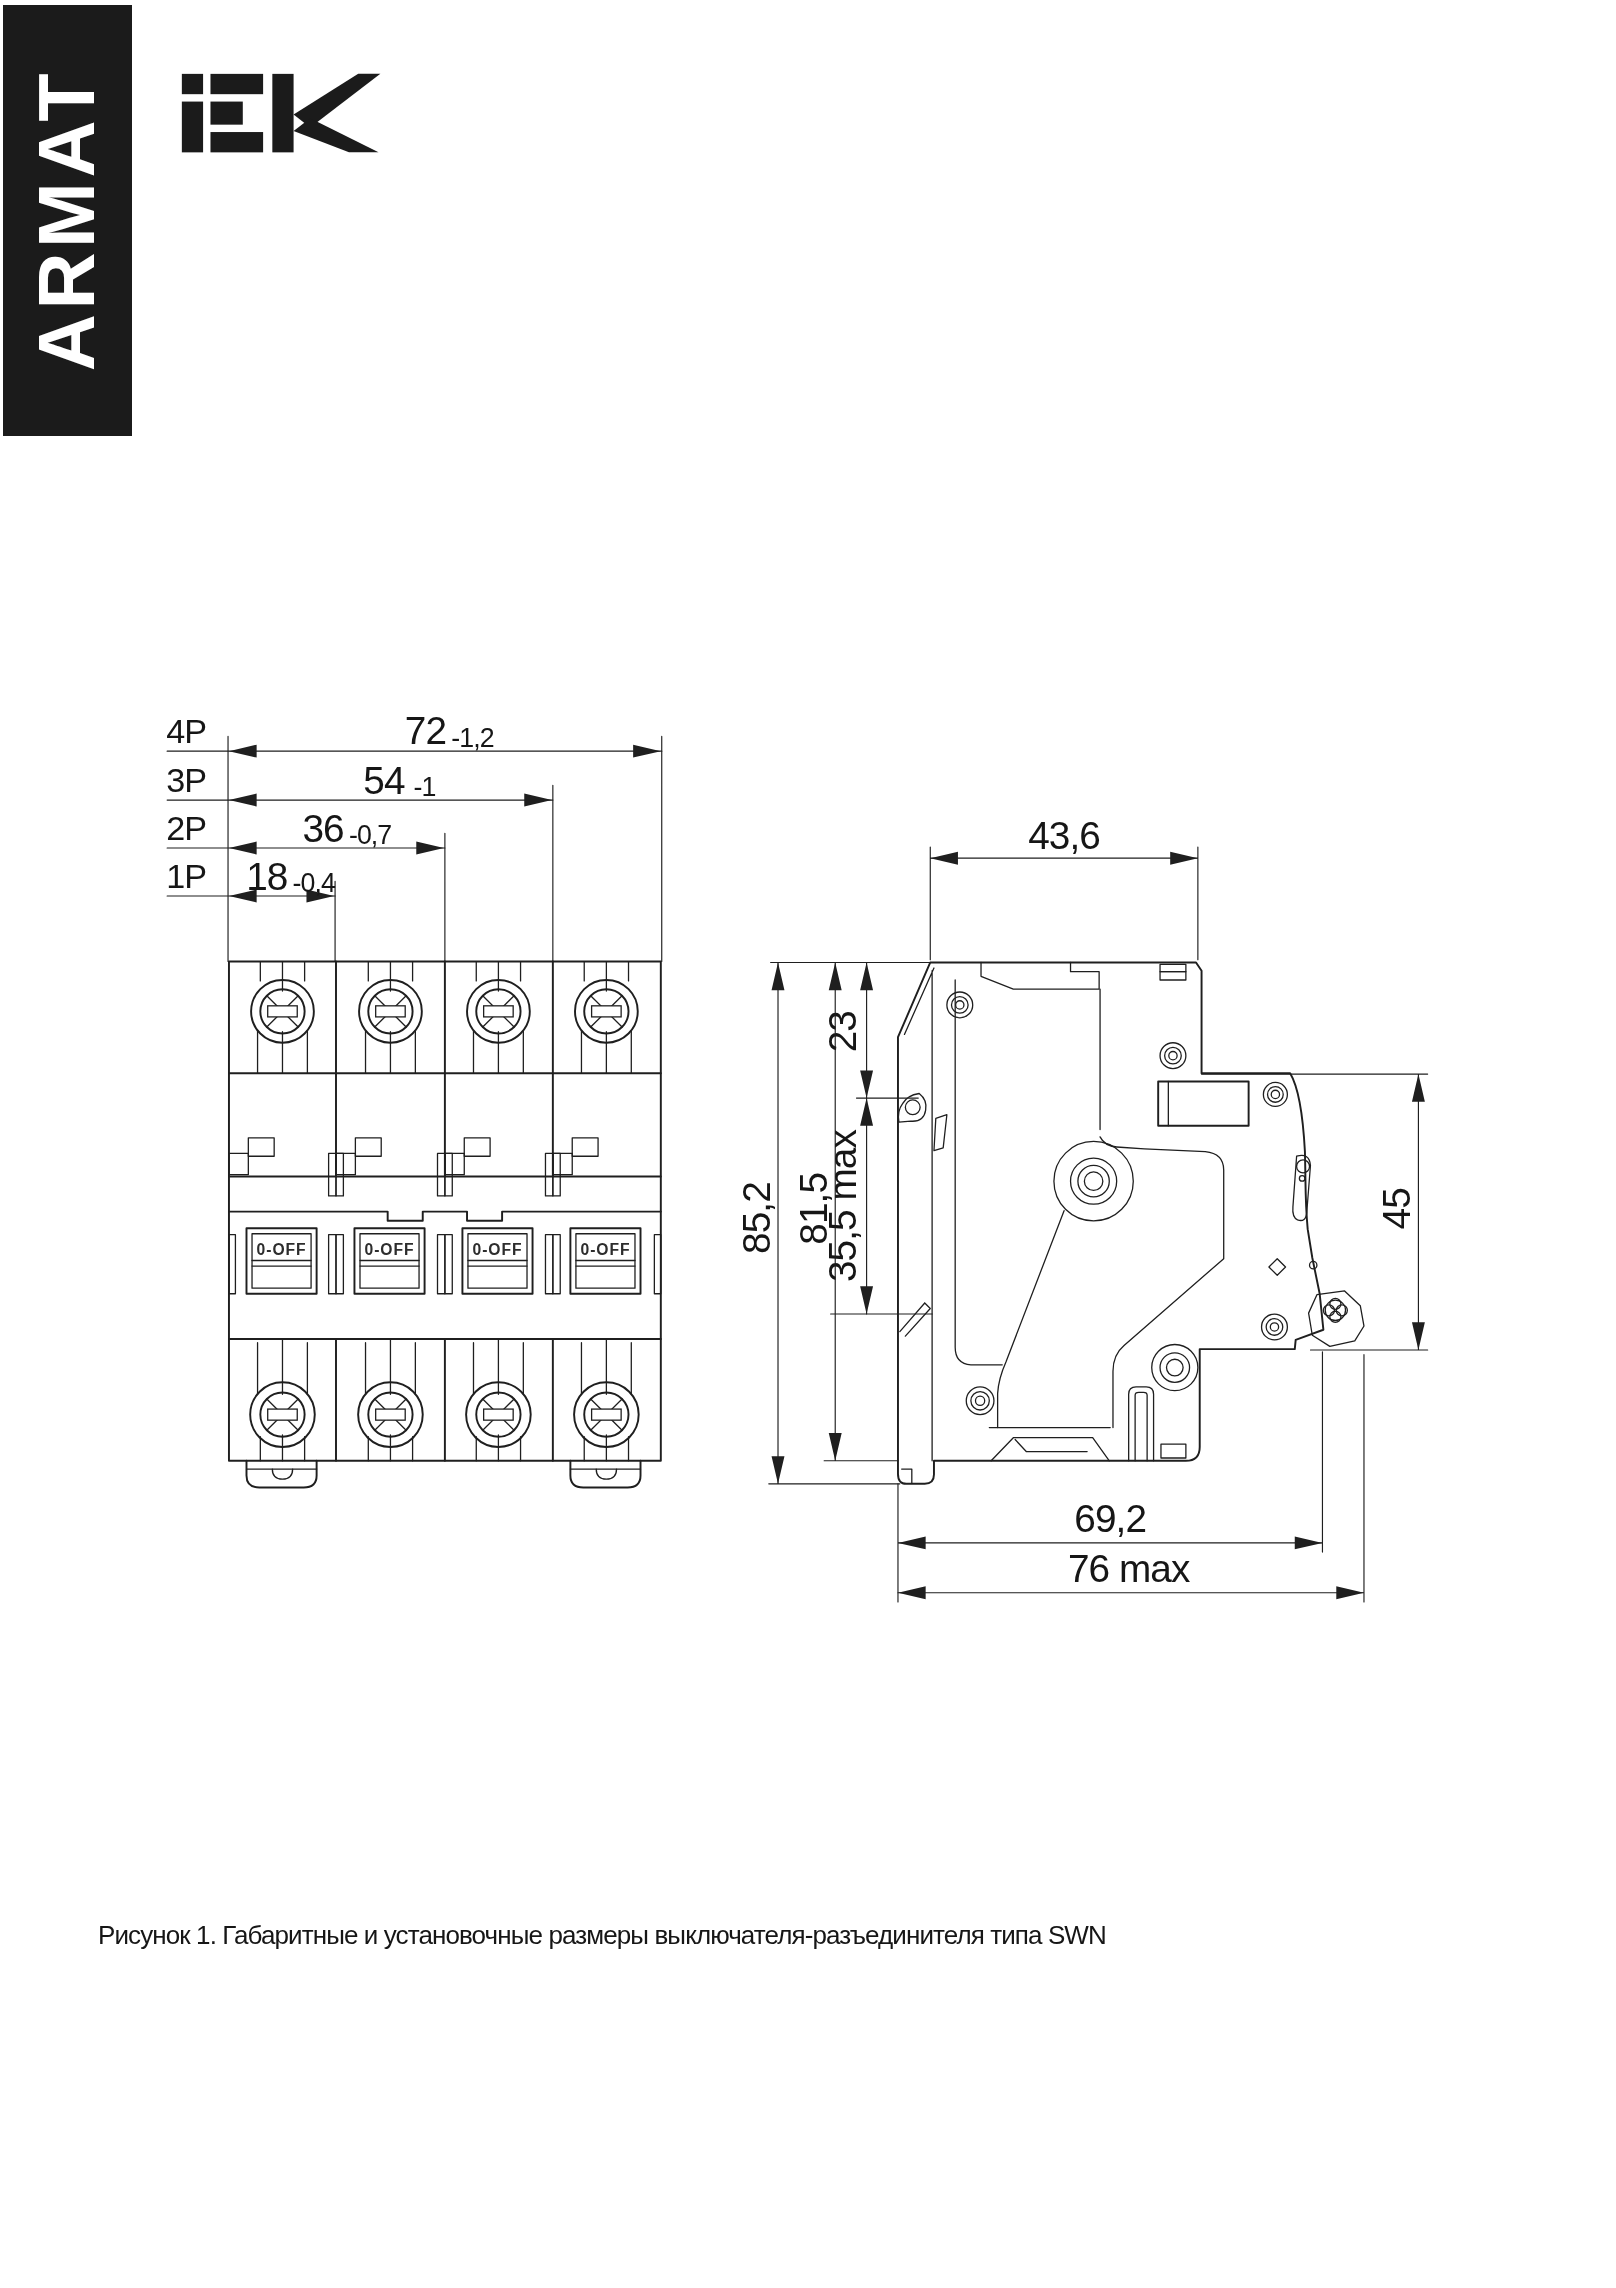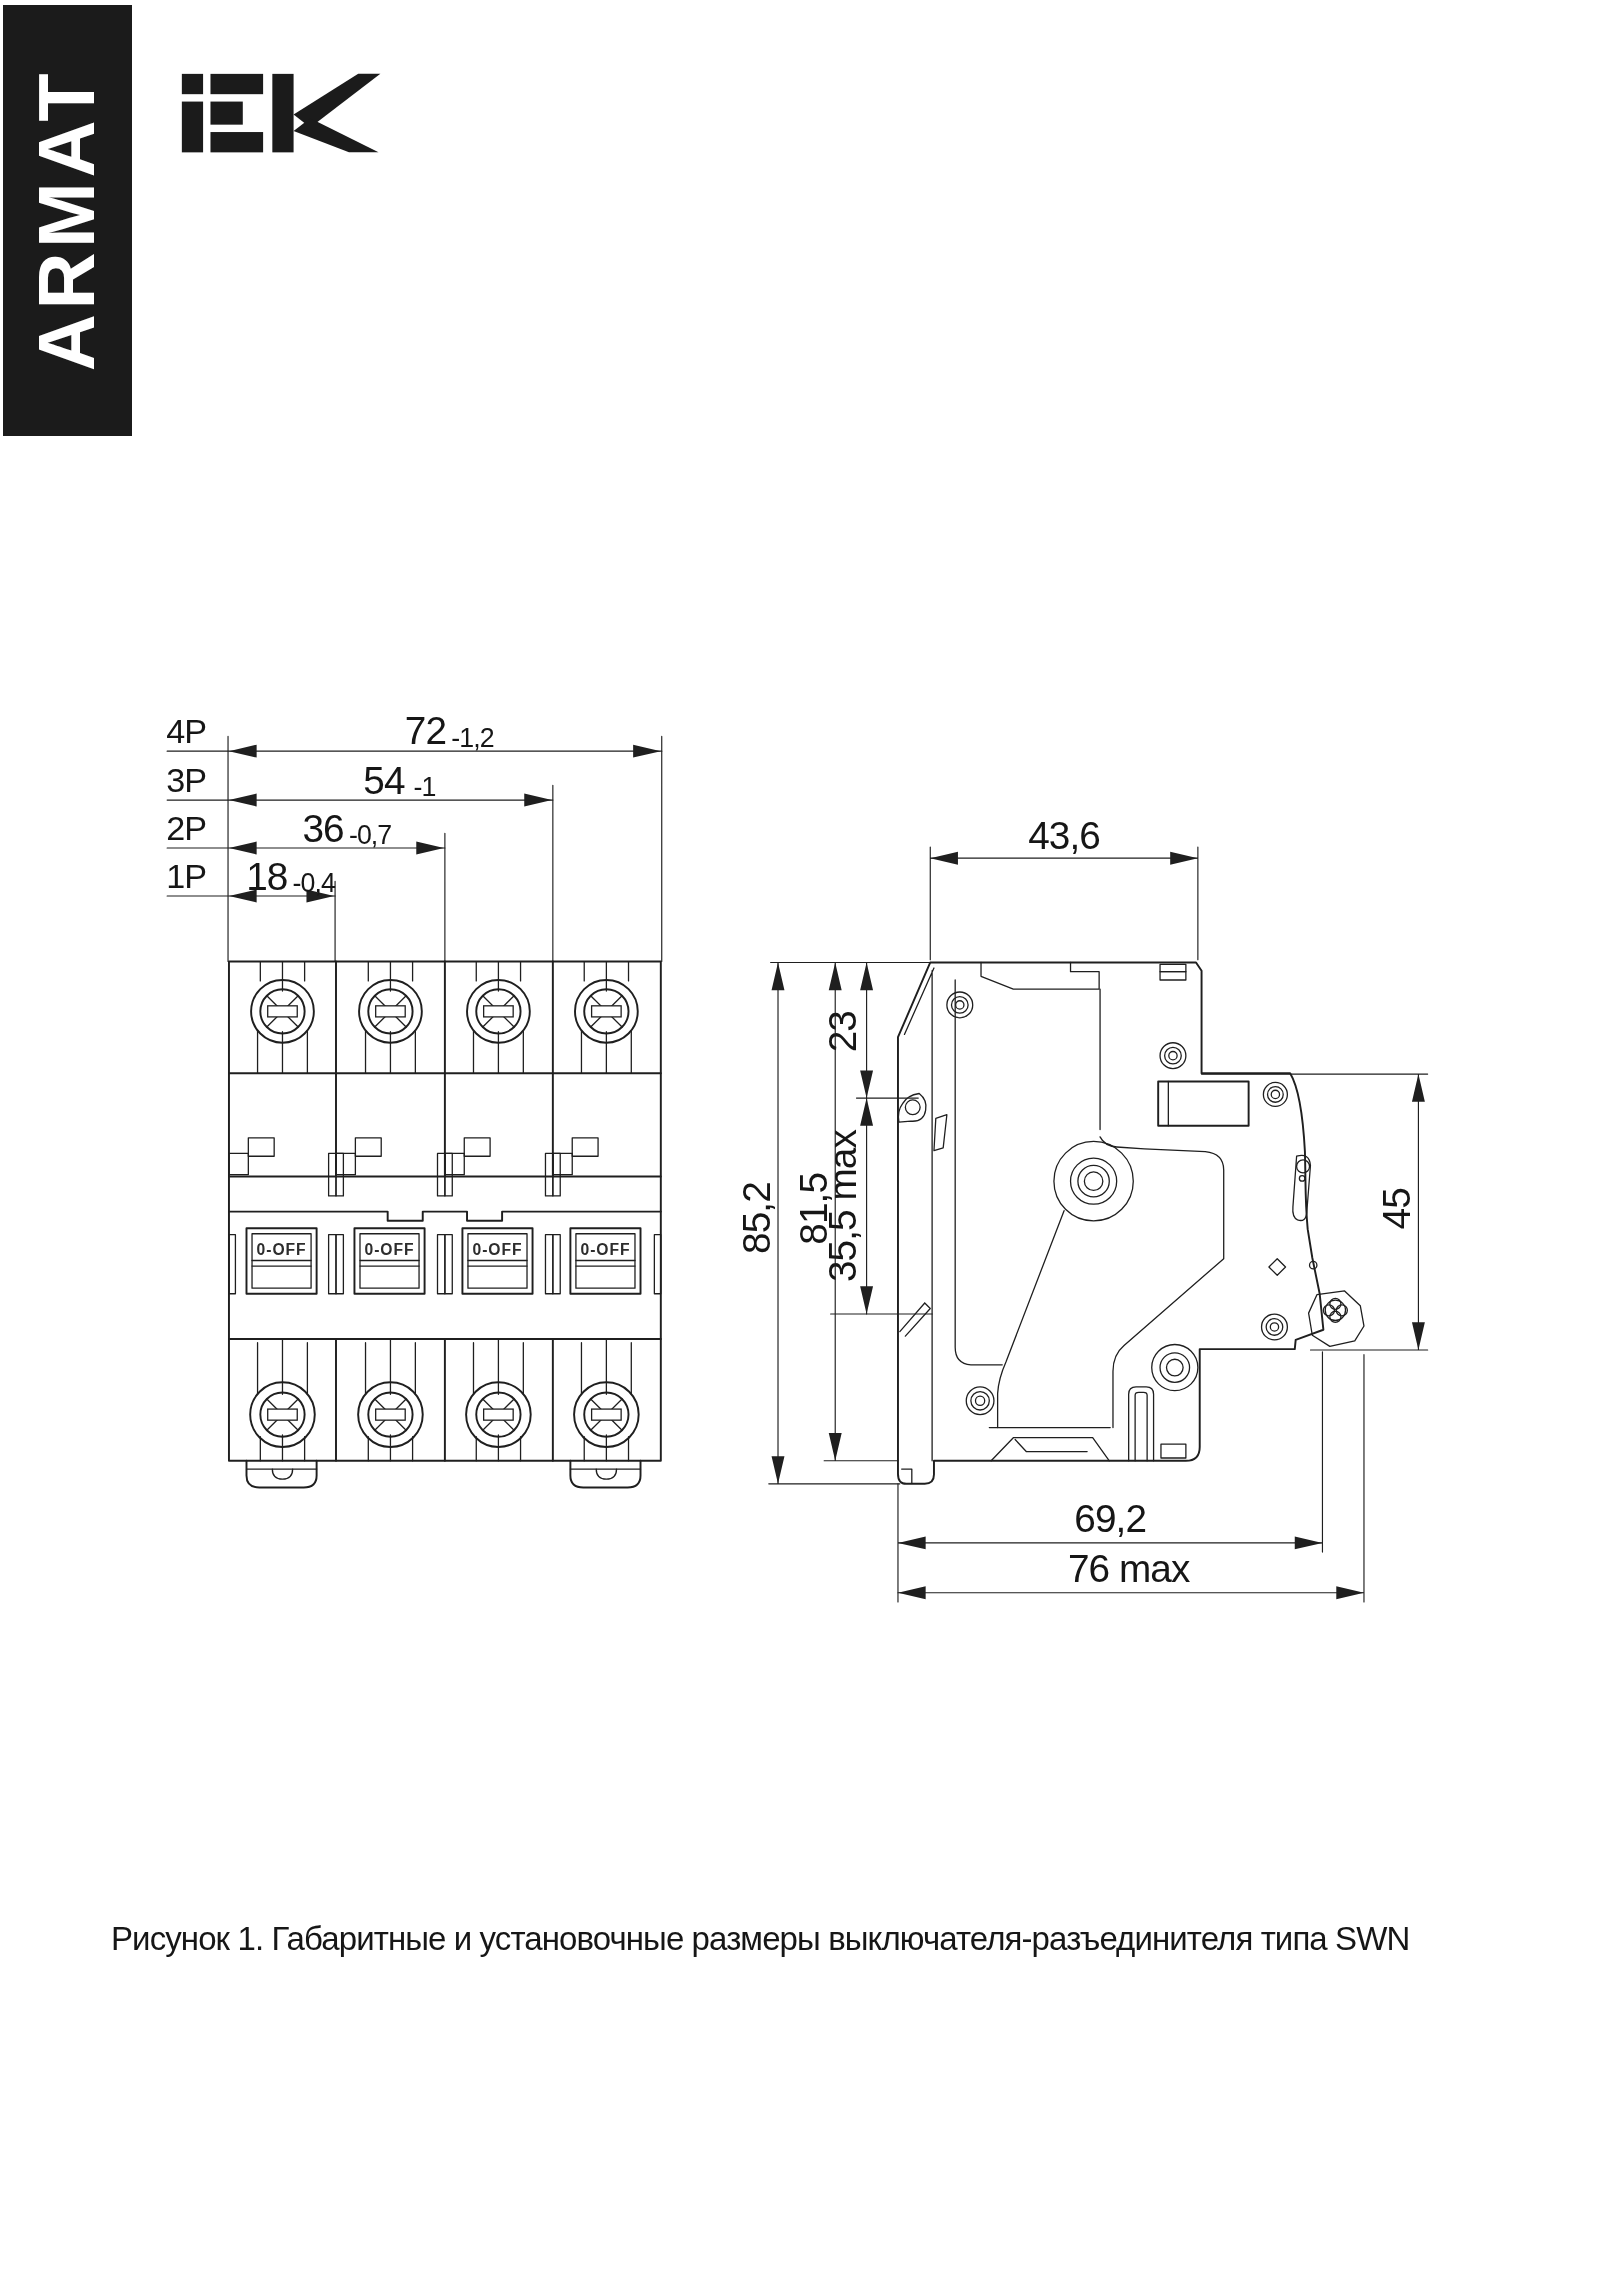--- a/index.html
+++ b/index.html
@@ -16,21 +16,21 @@
   .ln{fill:none;stroke:#1f1f1f;stroke-width:2.1;stroke-linejoin:round;stroke-linecap:round;}
   .tn{fill:none;stroke:#1f1f1f;stroke-width:1.4;stroke-linejoin:round;stroke-linecap:round;}
   .dm{fill:none;stroke:#1f1f1f;stroke-width:1.25;stroke-linejoin:round;stroke-linecap:round;}
   .ar{fill:#1f1f1f;stroke:none;}
   .wf{fill:#ffffff;stroke:#1f1f1f;stroke-width:1.4;}
   text{fill:#161616;}
   .dimtxt{font-size:42px;letter-spacing:-1px;}
   .toltxt{font-size:29px;letter-spacing:-1px;}
   .lbltxt{font-size:37px;letter-spacing:-1px;}
   .handtxt{font-size:17px;letter-spacing:1px;fill:#2d2d2d;font-weight:bold;}
-  .caption{position:absolute;left:111px;top:1920px;font-size:33px;letter-spacing:-0.9px;
+  .caption{position:absolute;left:98px;top:1920px;font-size:26px;letter-spacing:-0.9px;
            color:#161616;white-space:nowrap;}
 </style>
 </head>
 <body>
 
 <div class="page">
 
   <div class="banner">
     <span>ARMAT</span>
   </div>

